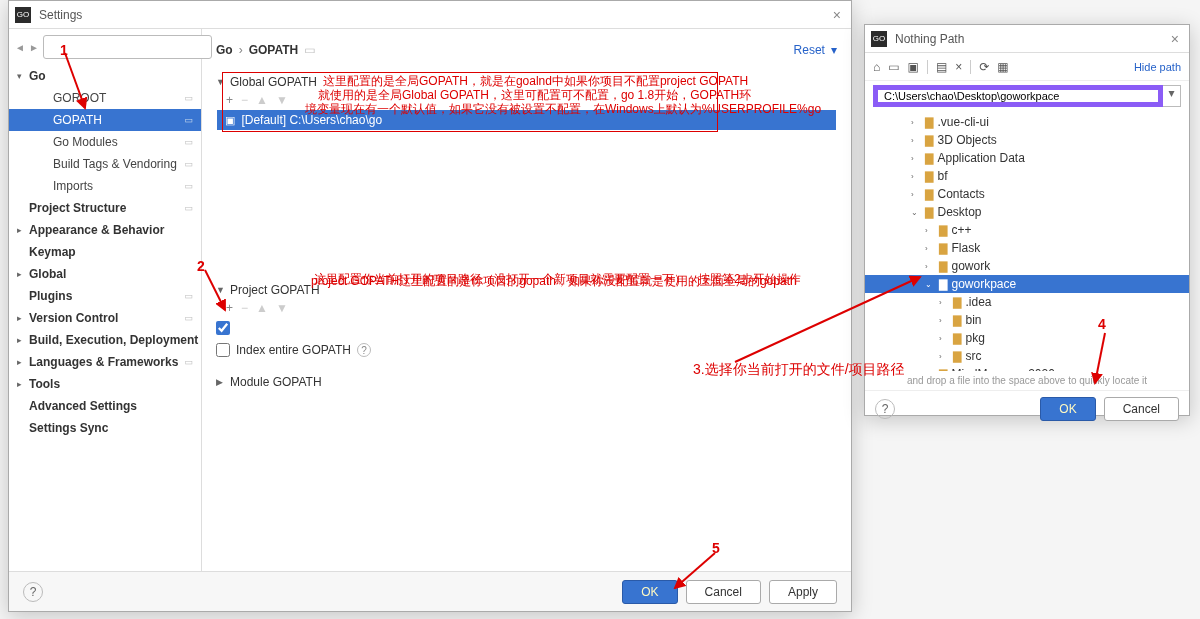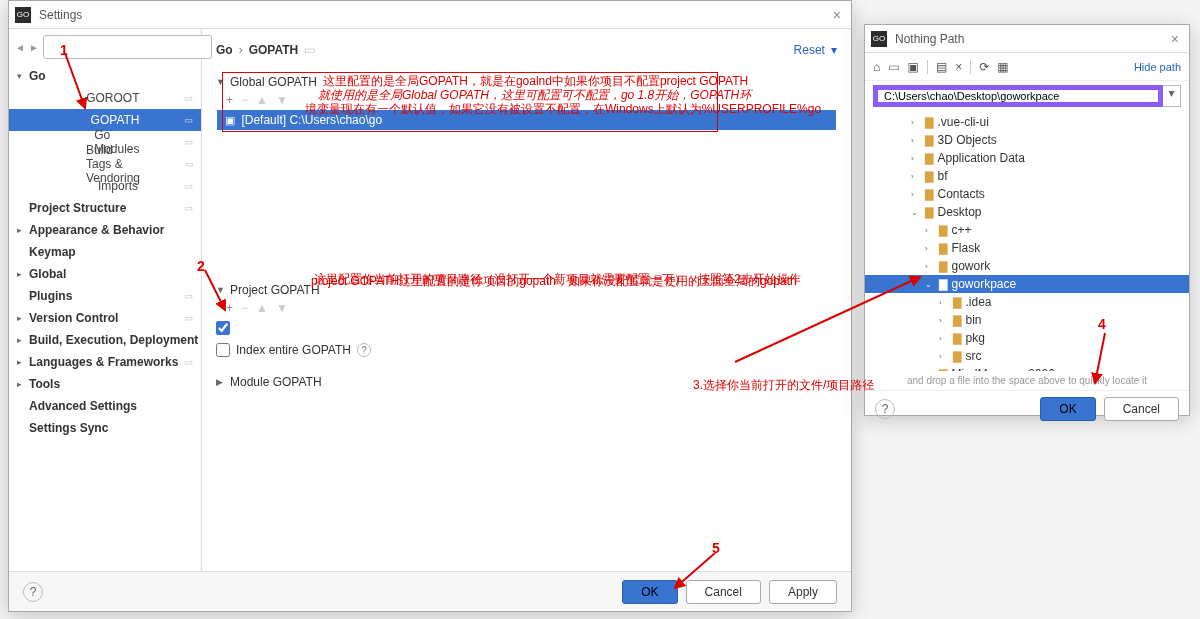--- a/index.html
+++ b/index.html
@@ -10,21 +10,21 @@
 .titlebar .app-icon { width: 16px; height: 16px; background: #2b2b2b; color: #fff; display: flex; align-items: center; justify-content: center; font-size: 8px; margin-right: 8px; }
 .titlebar .title { color: #555; flex: 1; }
 .titlebar .close-x { color: #888; font-size: 14px; cursor: pointer; padding: 0 4px; }
 .content { display: flex; height: calc(100% - 28px - 40px); }
 .sidebar { width: 193px; border-right: 1px solid #ddd; display: flex; flex-direction: column; }
 .search-row { padding: 6px; display: flex; align-items: center; gap: 4px; }
 .search-input { flex: 1; height: 24px; border: 1px solid #bbb; border-radius: 3px; padding: 0 6px; }
 .back-fwd { color: #999; font-size: 10px; cursor: pointer; }
 .tree { flex: 1; overflow-y: auto; }
 .tree-item { display: flex; align-items: center; height: 22px; padding-left: 8px; cursor: pointer; color: #333; }
-.tree-item.sub { padding-left: 32px; color: #444; gap: 45px; }
+.tree-item.sub { padding-left: 32px; color: #444; }
 .tree-item .exp { width: 12px; color: #666; font-size: 9px; }
 .tree-item .lbl { flex: 1; }
 .tree-item .badge { color: #bbb; font-size: 9px; margin-right: 8px; }
 .tree-item.bold .lbl { font-weight: 600; }
 .tree-item.selected { background: #3874d0; color: #fff; }
 .tree-item.selected .badge { color: #cde; }
 .main { flex: 1; display: flex; flex-direction: column; padding: 6px 14px 0 14px; }
 .breadcrumb { display: flex; align-items: center; height: 30px; gap: 6px; color: #333; }
 .breadcrumb .crumb { font-weight: 600; }
 .breadcrumb .sep { color: #888; }
@@ -39,21 +39,21 @@
 .folder-ico { color: #fff; font-size: 11px; }
 .annot-box { border: 1px solid #d00; position: absolute; pointer-events: none; }
 .annot-text { color: #d00; position: absolute; font-size: 12px; line-height: 14px; pointer-events: none; }
 .red-num { color: #d00; font-weight: bold; font-size: 14px; position: absolute; pointer-events: none; }
 .empty-text { color: #888; text-align: center; padding: 60px 0; }
 .check-row { display: flex; align-items: center; gap: 6px; padding: 4px 0; color: #333; }
 .check-row input[type=checkbox] { width: 14px; height: 14px; accent-color: #3874d0; }
 .button-row { position: absolute; bottom: 0; left: 0; right: 0; height: 40px; display: flex; align-items: center; justify-content: flex-end; gap: 8px; padding: 0 14px; border-top: 1px solid #ddd; background: #f7f7f7; }
 .help-btn { margin-right: auto; width: 20px; height: 20px; border: 1px solid #bbb; border-radius: 10px; display: flex; align-items: center; justify-content: center; color: #666; cursor: pointer; }
 .btn { height: 24px; padding: 0 18px; border: 1px solid #aaa; background: #fff; border-radius: 3px; cursor: pointer; color: #333; }
-.btn.primary { background: #3874d0; color: #000000; border-color: #2a5aa8; }
+.btn.primary { background: #3874d0; color: #fef9c3; border-color: #2a5aa8; }
 
 .selectpath-win { left: 864px; top: 24px; width: 326px; height: 392px; }
 .sp-toolbar { height: 28px; display: flex; align-items: center; gap: 8px; padding: 0 8px; border-bottom: 1px solid #eee; }
 .sp-toolbar .ico { color: #555; font-size: 12px; cursor: pointer; }
 .sp-toolbar .sep-v { width: 1px; height: 14px; background: #ccc; }
 .hide-path { margin-left: auto; color: #2662c9; cursor: pointer; font-size: 11px; }
 .path-input-row { padding: 4px 8px; display: flex; }
 .path-input { flex: 1; height: 22px; border: 5px solid #8b5cf6; padding: 0 6px; font-size: 11px; }
 .path-dd { width: 18px; height: 22px; border: 1px solid #bbb; border-left: none; background: #fff; text-align: center; color: #666; cursor: pointer; }
 .file-tree { flex: 1; overflow-y: auto; padding: 2px 0; height: 260px; }
@@ -354,27 +354,27 @@
   </div>
 </div>
 
 <div class="annot-box" style="left:222px; top:72px; width:496px; height:60px;"></div>
 <div class="red-num" style="left:60px; top:42px;">1</div>
 <div class="red-num" style="left:197px; top:258px;">2</div>
 <div class="red-num" style="left:1098px; top:316px;">4</div>
 <div class="red-num" style="left:712px; top:540px;">5</div>
 
 <div class="annot-text" style="left:323px; top:74px;">这里配置的是全局GOPATH，就是在goalnd中如果你项目不配置project GOPATH</div>
-<div class="annot-text" style="left:318px; top:88px;font-style:italic;">就使用的是全局Global GOPATH，这里可配置可不配置，go 1.8开始，GOPATH环</div>
+<div class="annot-text" style="left:318px; top:88px;">就使用的是全局Global GOPATH，这里可配置可不配置，go 1.8开始，GOPATH环</div>
 <div class="annot-text" style="left:305px; top:102px;">境变量现在有一个默认值，如果它没有被设置不配置，在Windows上默认为%USERPROFILE%go</div>
 
 <div class="annot-text" style="left:311px; top:274px;">project GOPATH这里配置的是你项目的gopath，如果你没配置就是使用的上面全局的gopath</div>
 <div class="annot-text" style="left:314px; top:272px;">这里配置你当前打开的项目路径（没打开一个新项目就需要配置一下），按照第2步开始操作</div>
 
-<div class="annot-text" style="left:693px; top:378px; font-size:12px;">3.选择你当前打开的文件/项目路径</div>
+<div class="annot-text" style="left:693px; top:362px; font-size:14px;">3.选择你当前打开的文件/项目路径</div>
 
 <svg class="arrow-svg" style="left:35px; top:48px; width:60px; height:70px;">
   <defs>
       <marker id="ah1" markerWidth="6" markerHeight="6" refX="5" refY="3" orient="auto">
         <path d="M0,0 L6,3 L0,6 Z" fill="#d00"></path>
       </marker>
     </defs>
   <line x1="30" y1="5" x2="50" y2="60" stroke="#d00" stroke-width="2" marker-end="url(#ah1)"></line>
 </svg>
 <svg class="arrow-svg" style="left:200px; top:265px; width:40px; height:50px;">

